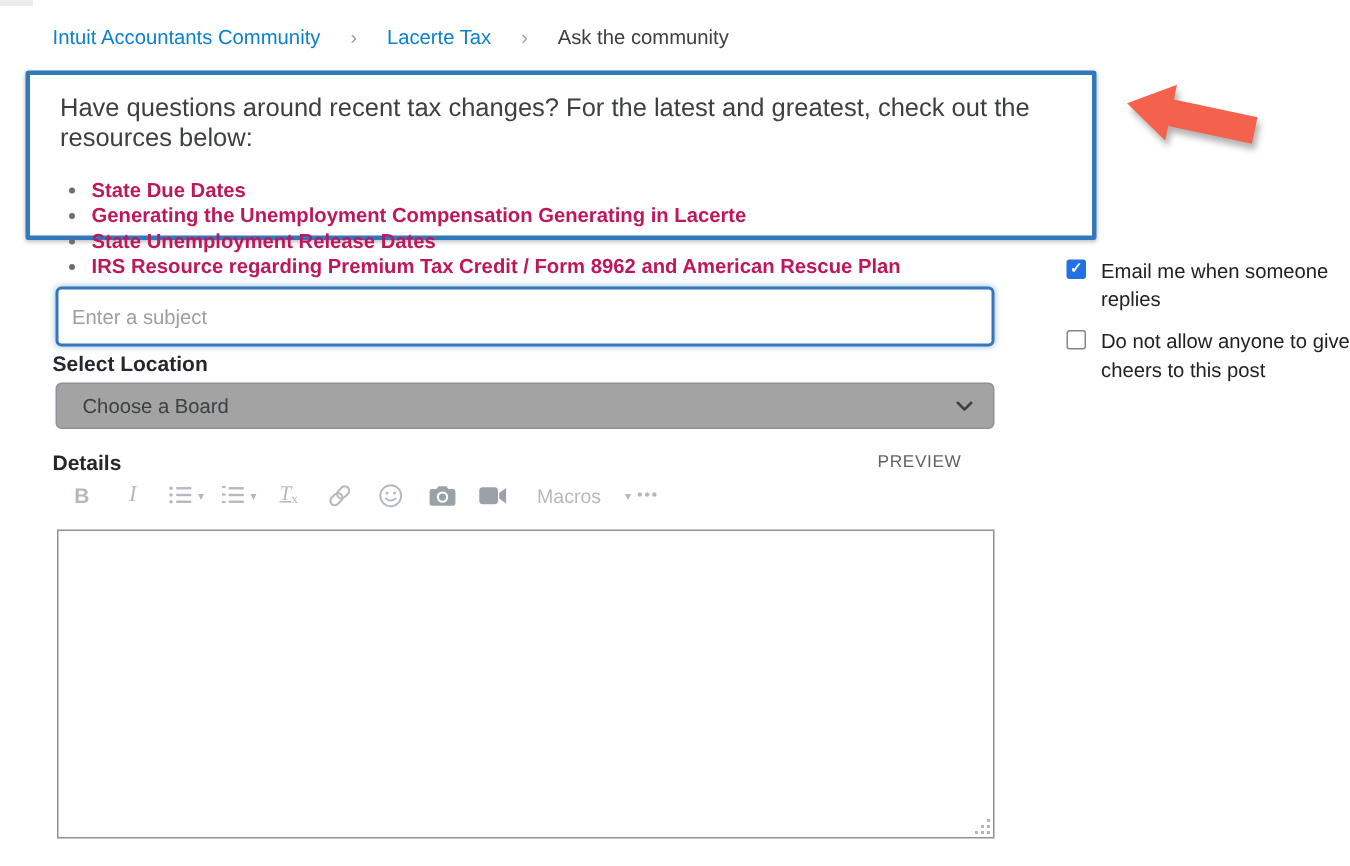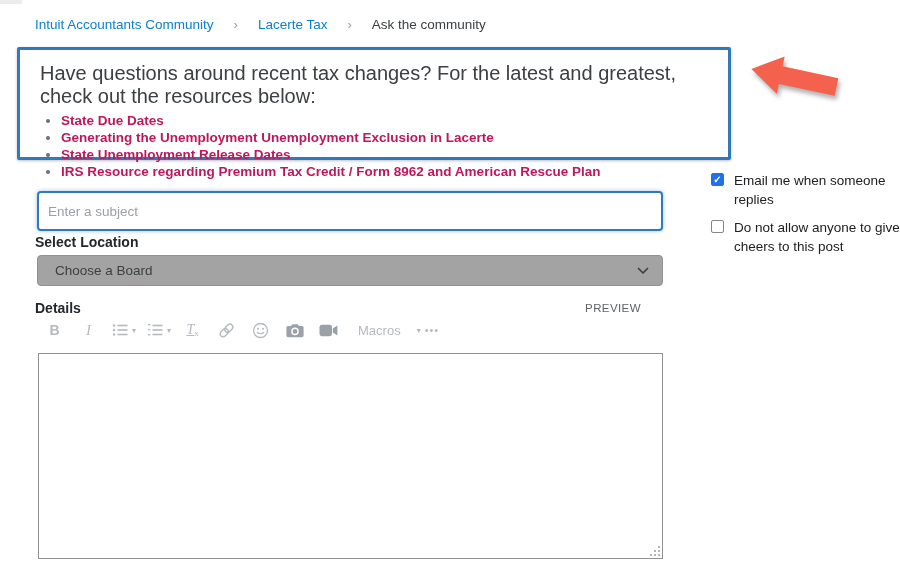--- a/index.html
+++ b/index.html
@@ -17,21 +17,21 @@
   .breadcrumb .sep { color:#98a0a6; font-size:13px; }
   .breadcrumb .current { color:#3c4043; }
 
   
   .info-box {
     position:absolute; left:17px; top:47px; width:714px; height:113px;
     border:3px solid #3178bc; border-radius:2px; background:#fff;
     box-shadow:0 1px 3px rgba(0,0,0,0.25);
     padding:12px 18px 0 20px;
   }
-  .info-box p { margin:0 0 4px 0; font-size:20px; color:#3c4043; }
+  .info-box p { margin:0 0 16px 0; font-size:17px; color:#3c4043; }
   .info-box ul { margin:2px 0 0 0; padding-left:21px; }
   .info-box li { font-size:13.5px; line-height:17px; color:#69707a; }
   .info-box li a { color:#be185d; text-decoration:none; cursor:pointer;font-weight:bold; }
 
   
   .red-arrow { position:absolute; left:747px; top:54px; width:94px; height:54px; pointer-events:none; }
   .red-arrow svg { filter: drop-shadow(2px 4px 2px rgba(0,0,0,0.30)); }
 
   
   .field-label { position:absolute; left:35px; font-size:14px; font-weight:bold; color:#23282d; }
@@ -117,21 +117,21 @@
     <span class="sep">›</span>
     <a>Lacerte Tax</a>
     <span class="sep">›</span>
     <span class="current">Ask the community</span>
   </nav>
 
   <div class="info-box">
     <p>Have questions around recent tax changes? For the latest and greatest, check out the resources below:</p>
     <ul>
       <li><a>State Due Dates</a></li>
-      <li><a>Generating the Unemployment Unemployment Exclusion in Lacerte</a></li>
+      <li><a>Generating the Unemployment Compensation Generating in Lacerte</a></li>
       <li><a>State Unemployment Release Dates</a></li>
       <li><a>IRS Resource regarding Premium Tax Credit / Form 8962 and American Rescue Plan</a></li>
     </ul>
   </div>
 
   <div class="red-arrow">
     <svg width="94" height="54" viewBox="0 0 94 54">
       <g transform="rotate(12 47 26)">
         <path d="M3 24 L33 5 L33 15 L90 15 L90 33 L33 33 L33 43 Z" fill="#f4614d"></path>
       </g>

